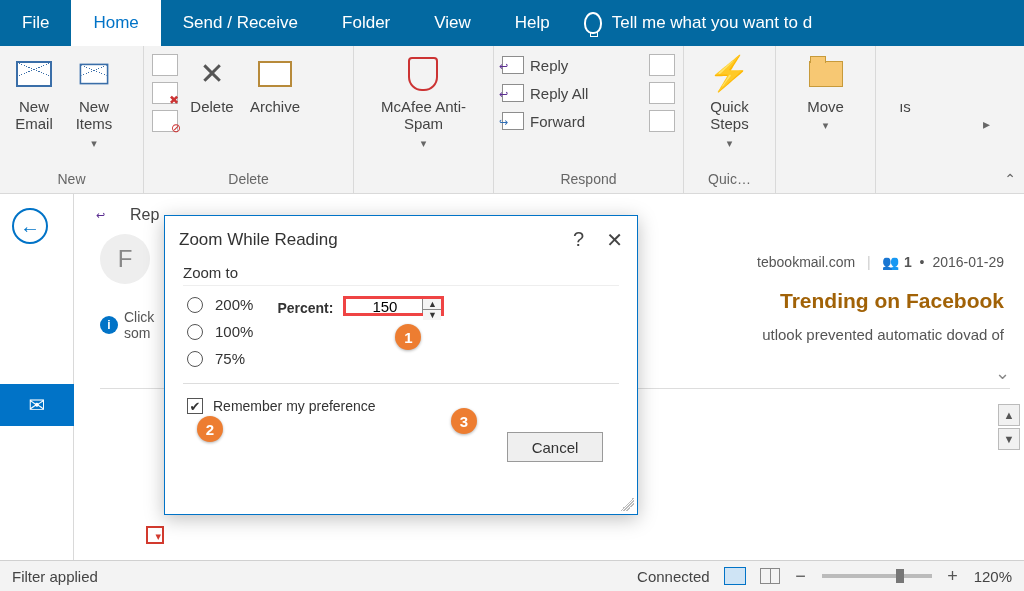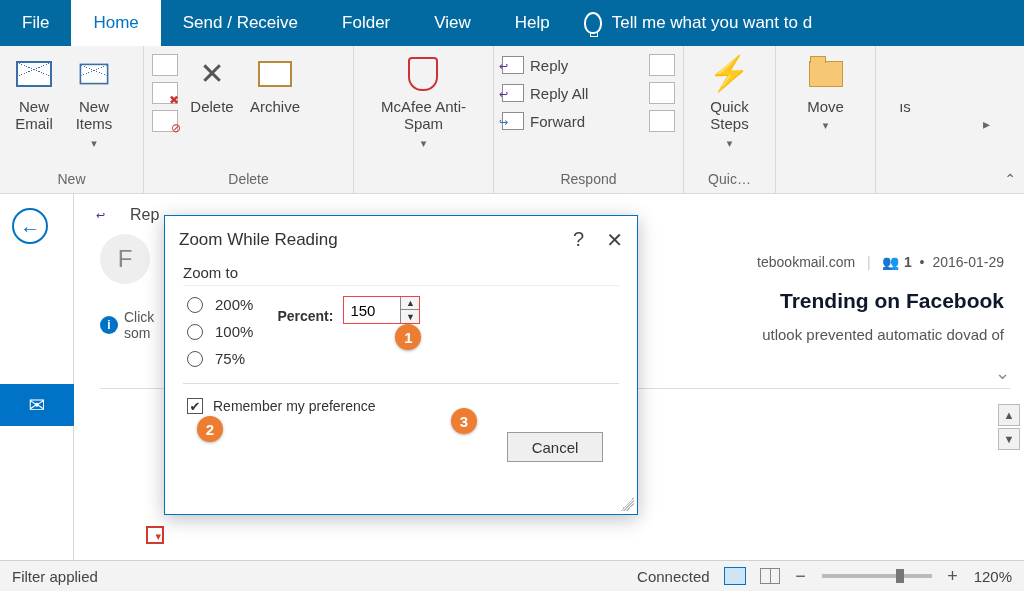--- a/index.html
+++ b/index.html
@@ -113,21 +113,21 @@
     width:50px;height:50px;border-radius:50%;background:#eee;color:#888;
     display:flex;align-items:center;justify-content:center;font-size:24px;
     margin-top:10px;
   }
   .info-row{position:absolute;left:100px;top:115px;display:flex;align-items:center;gap:6px;color:#555;}
   .info-i{width:18px;height:18px;border-radius:50%;background:#0173C7;color:#fff;font-size:12px;display:flex;align-items:center;justify-content:center;font-weight:bold;}
   .right-meta{
     position:absolute;right:20px;top:60px;text-align:right;color:#555;
   }
   .subject{
-    position:absolute;right:20px;top:95px;font-size:21px;font-weight:bold;color:#0f172a;text-align:right;
+    position:absolute;right:20px;top:95px;font-size:21px;font-weight:bold;color:#a16207;text-align:right;
   }
   .prevented{
     position:absolute;right:20px;top:132px;color:#555;font-size:15px;text-align:right;
   }
   .chev-down{
     position:absolute;right:14px;top:168px;color:#888;font-size:18px;cursor:pointer;
   }
   .scroll-up,.scroll-dn{
     position:absolute;right:4px;width:22px;height:22px;border:1px solid #bbb;background:#f1f1f1;
     display:flex;align-items:center;justify-content:center;font-size:11px;color:#555;cursor:pointer;
@@ -150,21 +150,21 @@
   .dlg-ctrls{display:flex;gap:22px;font-size:20px;color:#444;}
   .dlg-ctrls span{cursor:pointer;}
   .dlg-body{padding:6px 18px 10px;}
   .fieldset-label{font-size:15px;color:#333;margin-bottom:4px;}
   .opts-row{display:flex;gap:24px;align-items:flex-start;border-bottom:1px solid #ddd;border-top:1px solid #eee;padding:10px 4px 16px;}
   .radio-col{display:flex;flex-direction:column;gap:10px;}
   .radio{display:flex;align-items:center;gap:12px;font-size:15px;}
   .radio .r{width:16px;height:16px;border:1.5px solid #555;border-radius:50%;}
   .percent-wrap{display:flex;align-items:flex-end;gap:10px;position:relative;}
   .spinner{
-    display:flex;border:1px solid #ef4444;height:28px;
+    display:flex;border:3px solid #ef4444;height:20px;padding-left:20px;
   }
   .spinner input{
     width:56px;border:none;padding:0 6px;font-size:15px;outline:none;
   }
   .spin-btns{display:flex;flex-direction:column;border-left:1px solid #888;}
   .spin-btns div{width:18px;height:14px;display:flex;align-items:center;justify-content:center;font-size:9px;background:#f4f4f4;cursor:pointer;}
   .spin-btns div:first-child{border-bottom:1px solid #888;}
   .pref-row{display:flex;align-items:center;gap:10px;padding:14px 4px 4px;position:relative;}
   .chk{width:16px;height:16px;border:1.5px solid #555;display:flex;align-items:center;justify-content:center;font-size:13px;color:#333;}
   .dlg-btns{display:flex;gap:18px;justify-content:flex-end;padding:14px 16px 0 0;position:relative;}

